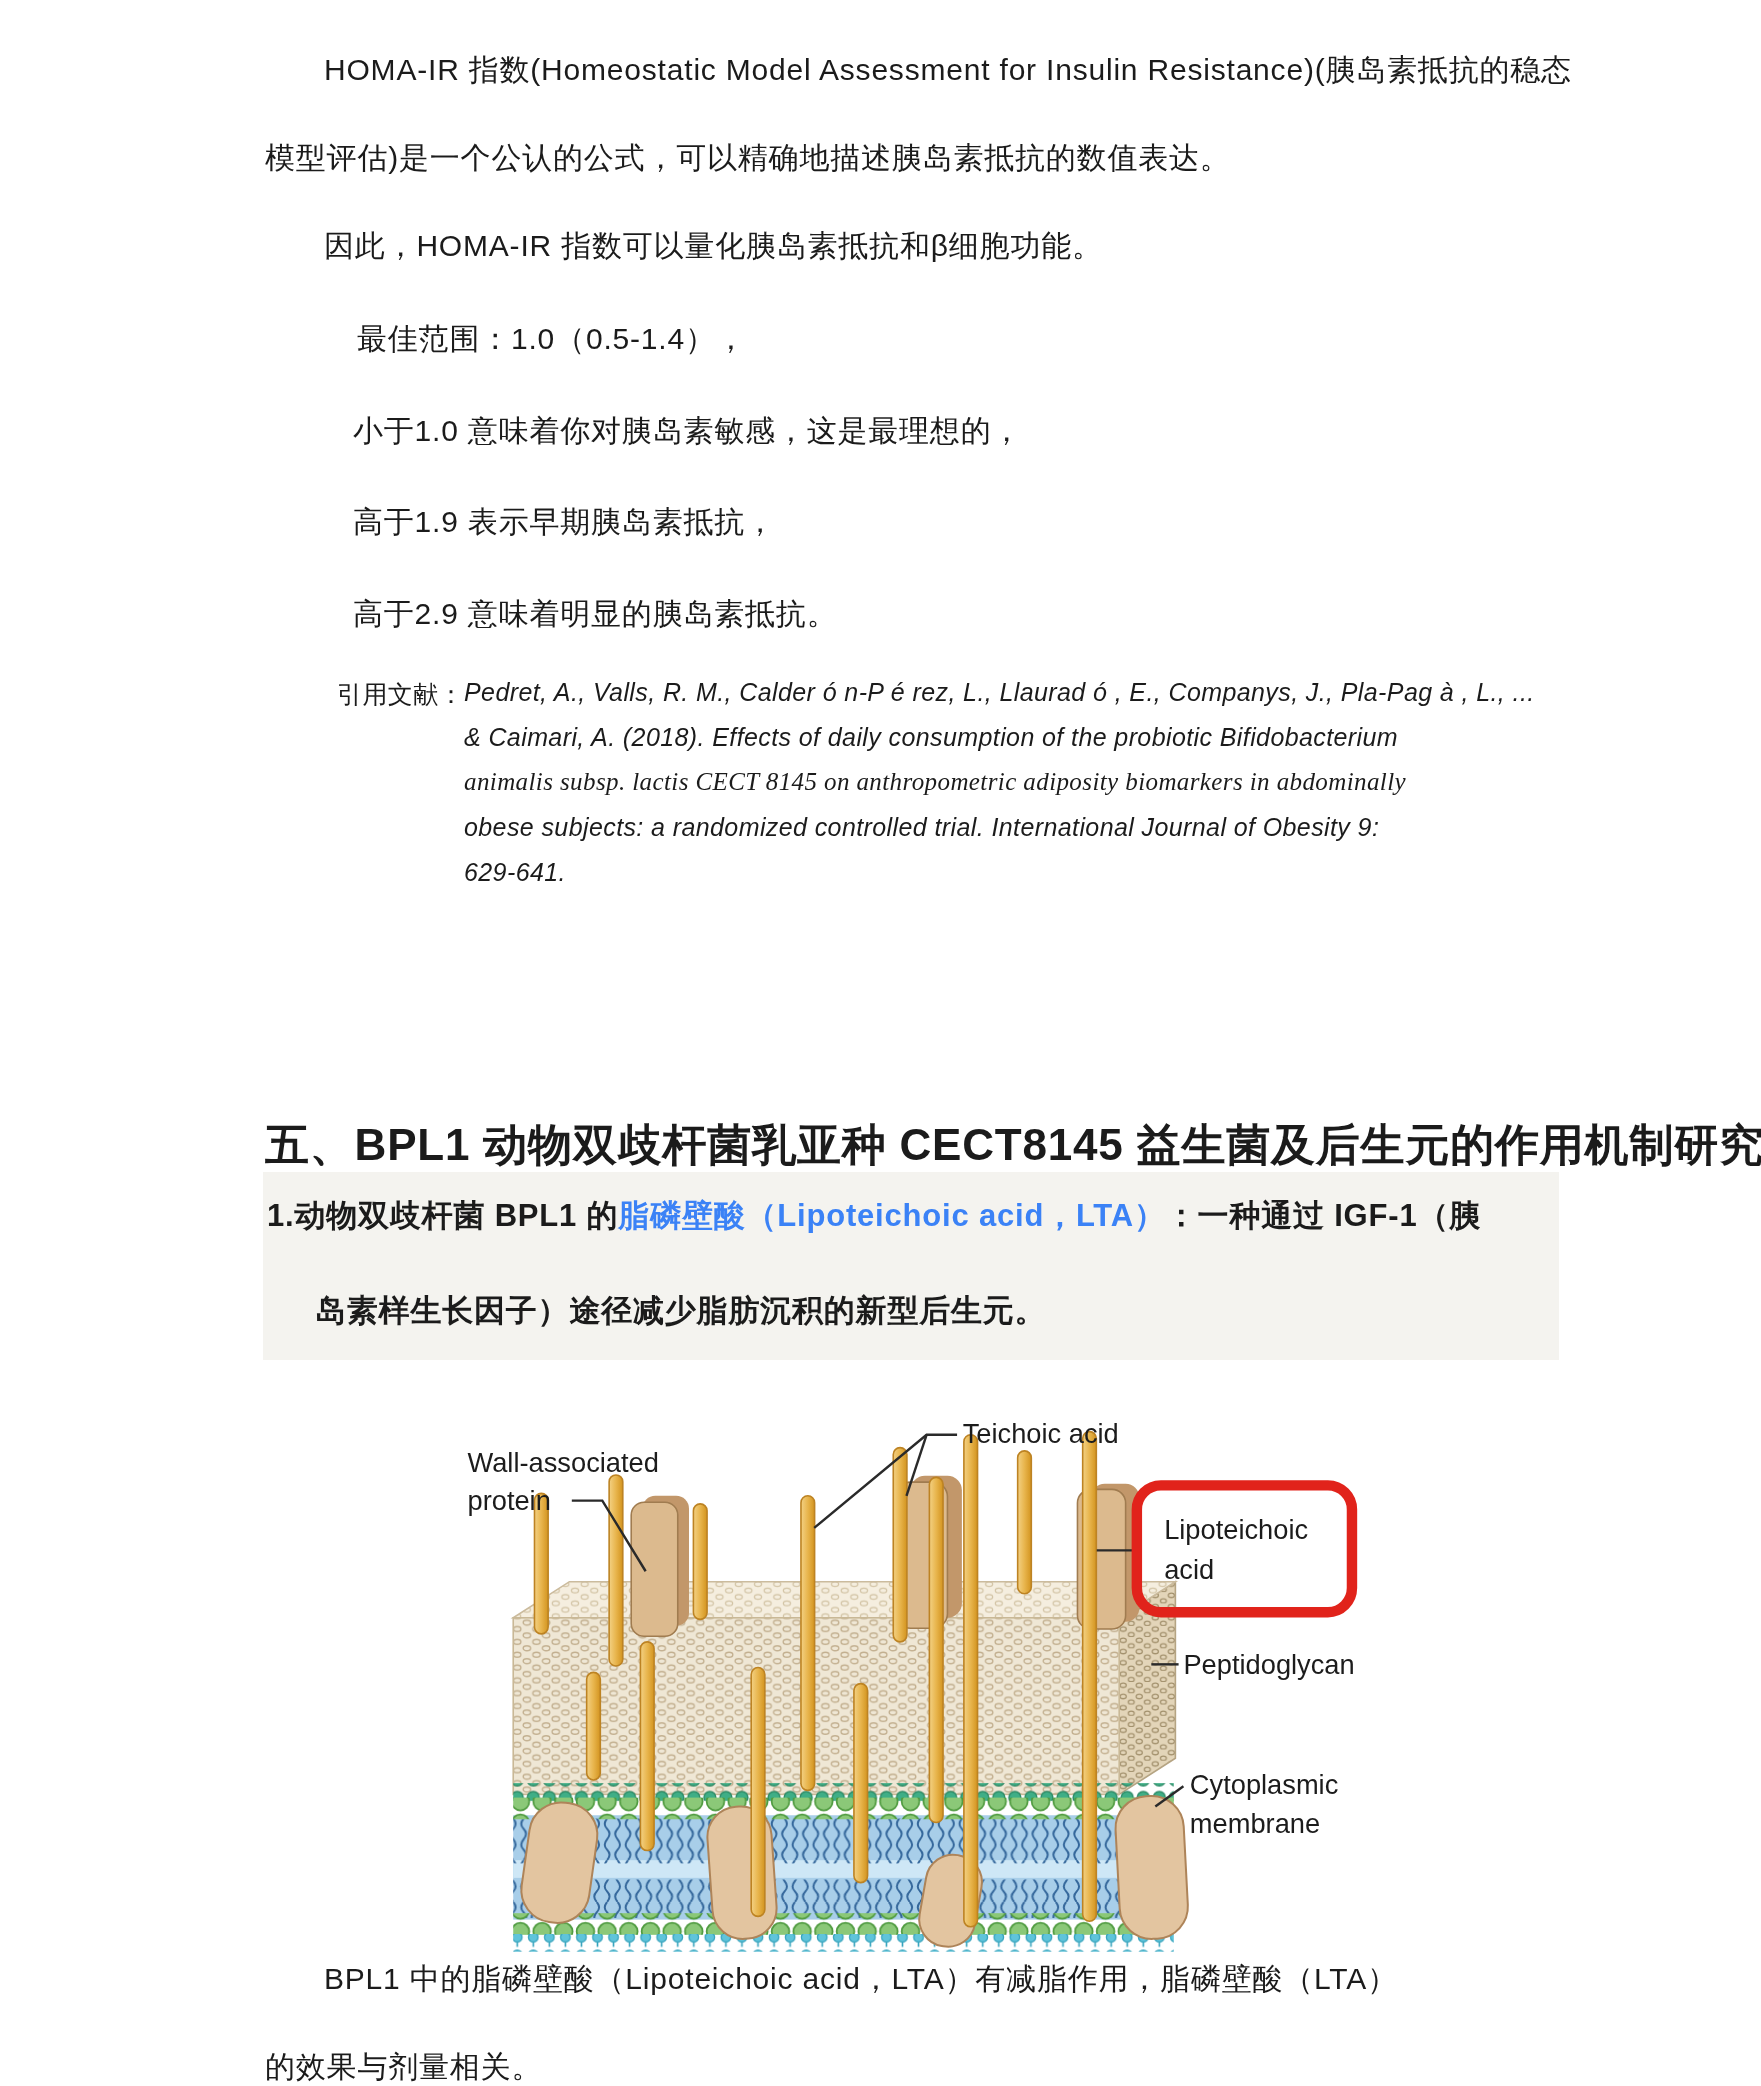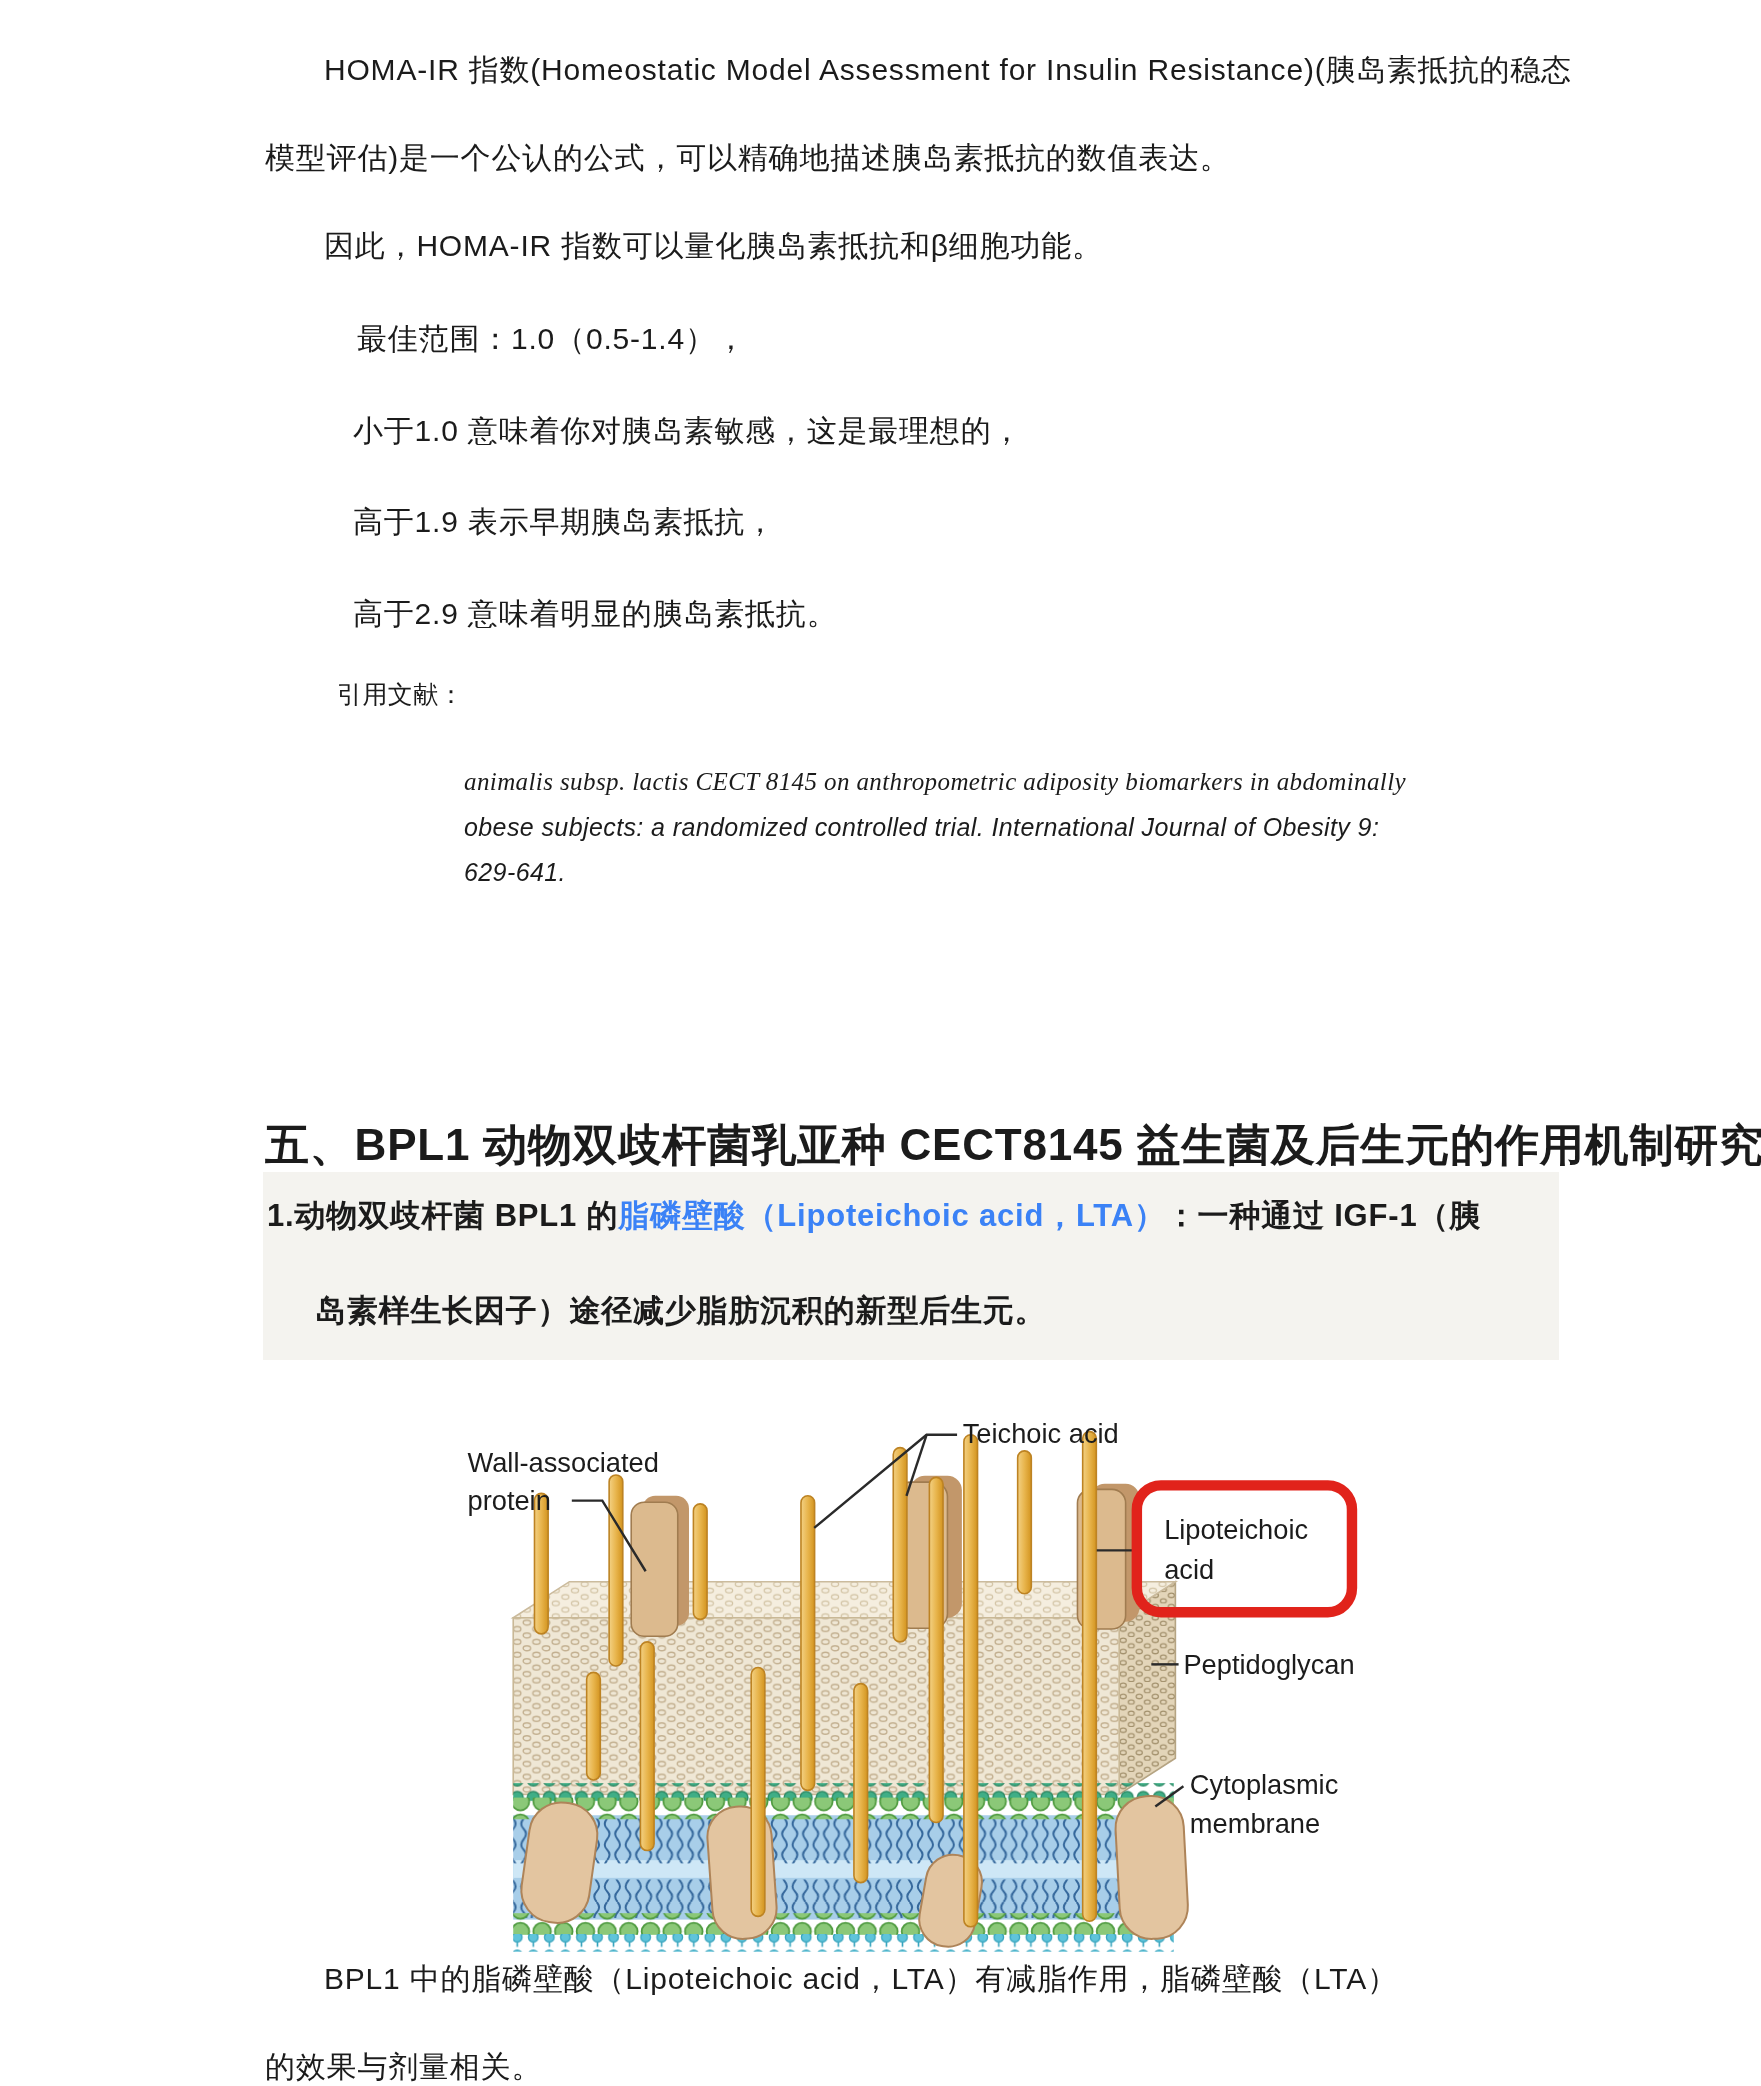--- a/index.html
+++ b/index.html
@@ -29,20 +29,22 @@
 
   <div class="line body-text" style="left:324px;top:50px;">HOMA-IR 指数(Homeostatic Model Assessment for Insulin Resistance)(胰岛素抵抗的稳态</div>
   <div class="line body-text" style="left:265px;top:138px;">模型评估)是一个公认的公式，可以精确地描述胰岛素抵抗的数值表达。</div>
   <div class="line body-text" style="left:324px;top:226px;">因此，HOMA-IR 指数可以量化胰岛素抵抗和β细胞功能。</div>
   <div class="line body-text" style="left:357px;top:319px;">最佳范围：1.0（0.5-1.4），</div>
   <div class="line body-text" style="left:353px;top:411px;">小于1.0 意味着你对胰岛素敏感，这是最理想的，</div>
   <div class="line body-text" style="left:353px;top:502px;">高于1.9 表示早期胰岛素抵抗，</div>
   <div class="line body-text" style="left:353px;top:594px;">高于2.9 意味着明显的胰岛素抵抗。</div>
 
   <div class="line cite" style="left:337px;top:678px;font-style:normal;">引用文献：</div>
+  <div class="line cite" style="left:464px;top:678px;">Pedret, A., Valls, R. M., Calder ó n-P é rez, L., Llaurad ó , E., Companys, J., Pla-Pag à , L., ...</div>
+  <div class="line cite" style="left:464px;top:723px;">&amp; Caimari, A. (2018). Effects of daily consumption of the probiotic Bifidobacterium</div>
   <div class="line cite" style="left:464px;top:768px;font-family:Liberation Serif, serif;">animalis subsp. lactis CECT 8145 on anthropometric adiposity biomarkers in abdominally</div>
   <div class="line cite" style="left:464px;top:813px;">obese subjects: a randomized controlled trial. International Journal of Obesity 9:</div>
   <div class="line cite" style="left:464px;top:858px;">629-641.</div>
 
   <div class="line heading" style="left:265px;top:1116px;">五、BPL1 动物双歧杆菌乳亚种 CECT8145 益生菌及后生元的作用机制研究</div>
 
   <div class="hl-bg"></div>
   <div class="line hl-line" style="left:267px;top:1195px;"><span>1.动物双歧杆菌 BPL1 的</span><span class="red">脂磷壁酸（Lipoteichoic acid，LTA）</span><span>：一种通过 IGF-1（胰</span></div>
   <div class="line hl-line" style="left:267px;top:1290px;margin-left:48px;">岛素样生长因子）途径减少脂肪沉积的新型后生元。</div>
 

